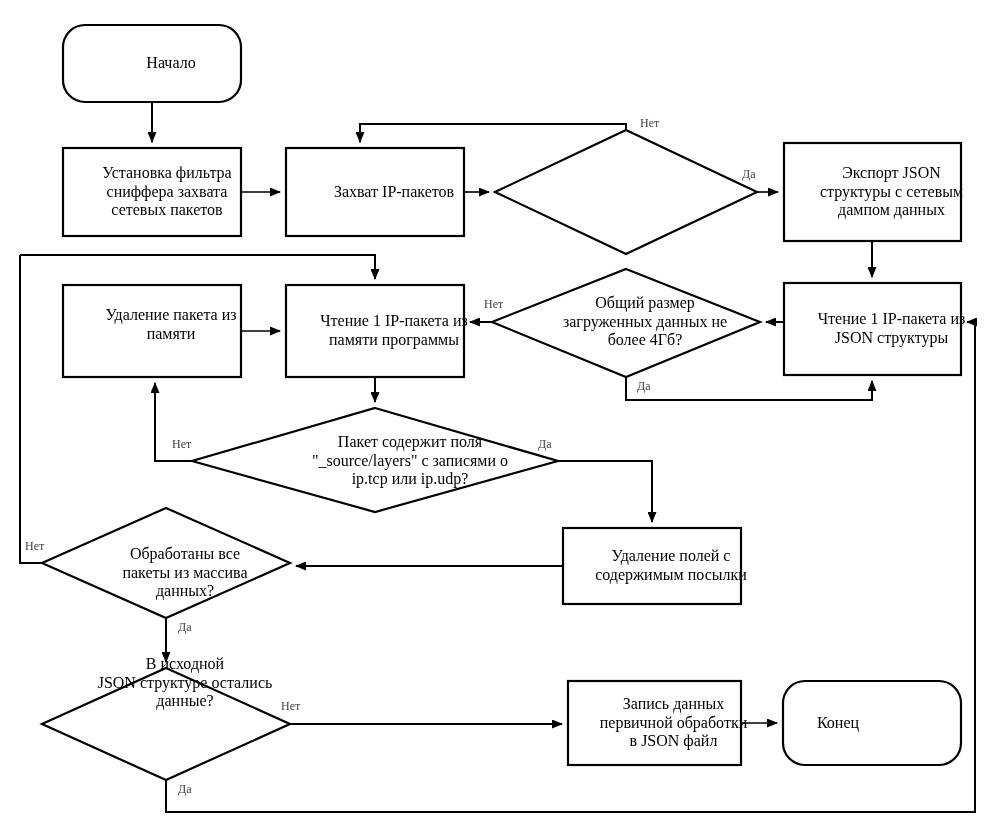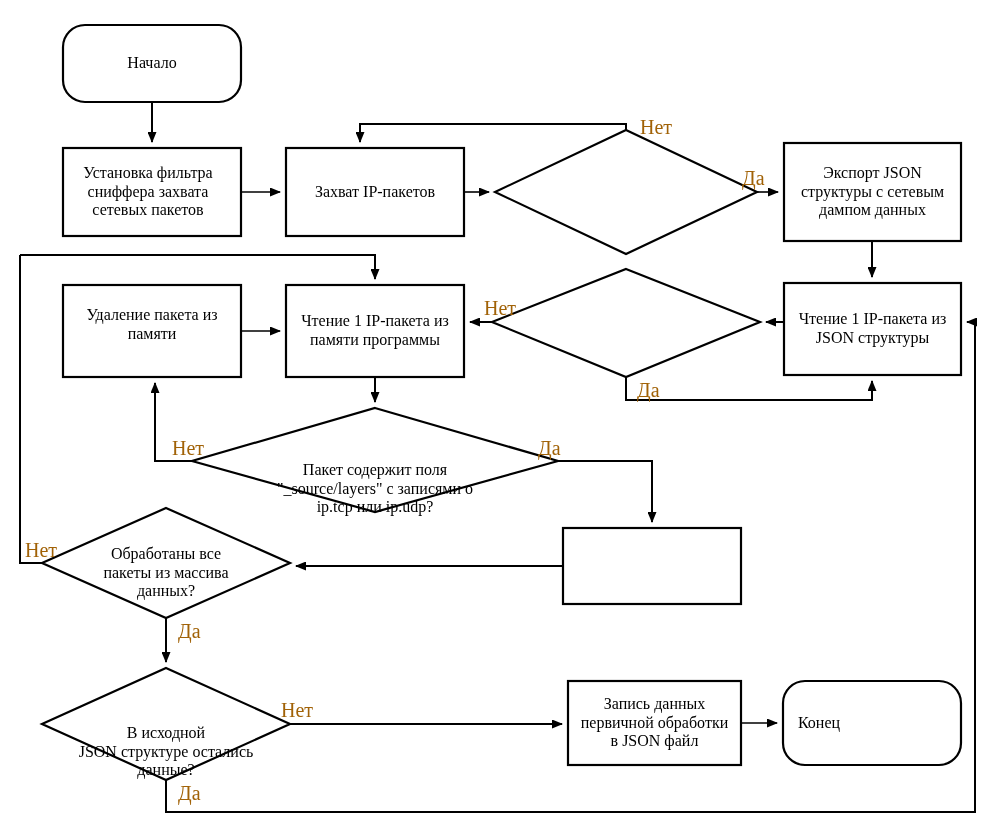--- a/index.html
+++ b/index.html
@@ -29,25 +29,26 @@
     position: absolute;
     display: flex;
     align-items: center;
     justify-content: center;
     text-align: center;
     color: #000000;
     line-height: 1.18;
     font-size: 16px;
     white-space: pre-line;
     pointer-events: none;
+    padding-left: 19px;
   }
   .edge-label {
     position: absolute;
-    color: #a16207;
-    font-size: 20px;
+    color: #404040;
+    font-size: 12px;
     line-height: 1;
     white-space: nowrap;
     pointer-events: none;
   }
   svg .shape {
     fill: #ffffff;
     stroke: #000000;
     stroke-width: 2.2;
   }
   svg .conn {
@@ -153,37 +154,42 @@
   <div class="node-label" style="left:286px; top:148px; width:178px; height:88px;">Захват IP-пакетов</div>
 
 
   <div class="node-label" style="left:784px; top:143px; width:177px; height:98px;">Экспорт JSON
 структуры с сетевым
 дампом данных</div>
 
   <div class="node-label" style="left:784px; top:283px; width:177px; height:92px;">Чтение 1 IP-пакета из
 JSON структуры</div>
 
+  <div class="node-label" style="left:512px; top:289px; width:228px; height:66px;">Общий размер
+загруженных данных не
+более 4Гб?</div>
 
   <div class="node-label" style="left:286px; top:285px; width:178px; height:92px;">Чтение 1 IP-пакета из
 памяти программы</div>
 
   <div class="node-label" style="left:63px; top:285px; width:178px; height:80px;">Удаление пакета из
 памяти</div>
 
-  <div class="node-label" style="left:232px; top:428px; width:286px; height:66px;margin-top:28px;">Пакет содержит поля
+  <div class="node-label" style="left:248px; top:428px; width:286px; height:66px;">Пакет содержит поля
 "_source/layers" с записями о
 ip.tcp или ip.udp?</div>
 
+  <div class="node-label" style="left:563px; top:528px; width:178px; height:76px;">Удаление полей с
+содержимым посылки</div>
 
   <div class="node-label" style="left:66px; top:540px; width:200px; height:66px;">Обработаны все
 пакеты из массива
 данных?</div>
 
-  <div class="node-label" style="left:44px; top:719px; width:244px; height:66px;">В исходной
+  <div class="node-label" style="left:44px; top:650px; width:244px; height:66px;">В исходной
 JSON структуре остались
 данные?</div>
 
   <div class="node-label" style="left:568px; top:681px; width:173px; height:84px;">Запись данных
 первичной обработки
 в JSON файл</div>
 
   <div class="node-label" style="left:744px; top:681px; width:150px; height:84px;">Конец</div>
 
   <div class="edge-label" style="left:640px; top:117px;">Нет</div>

